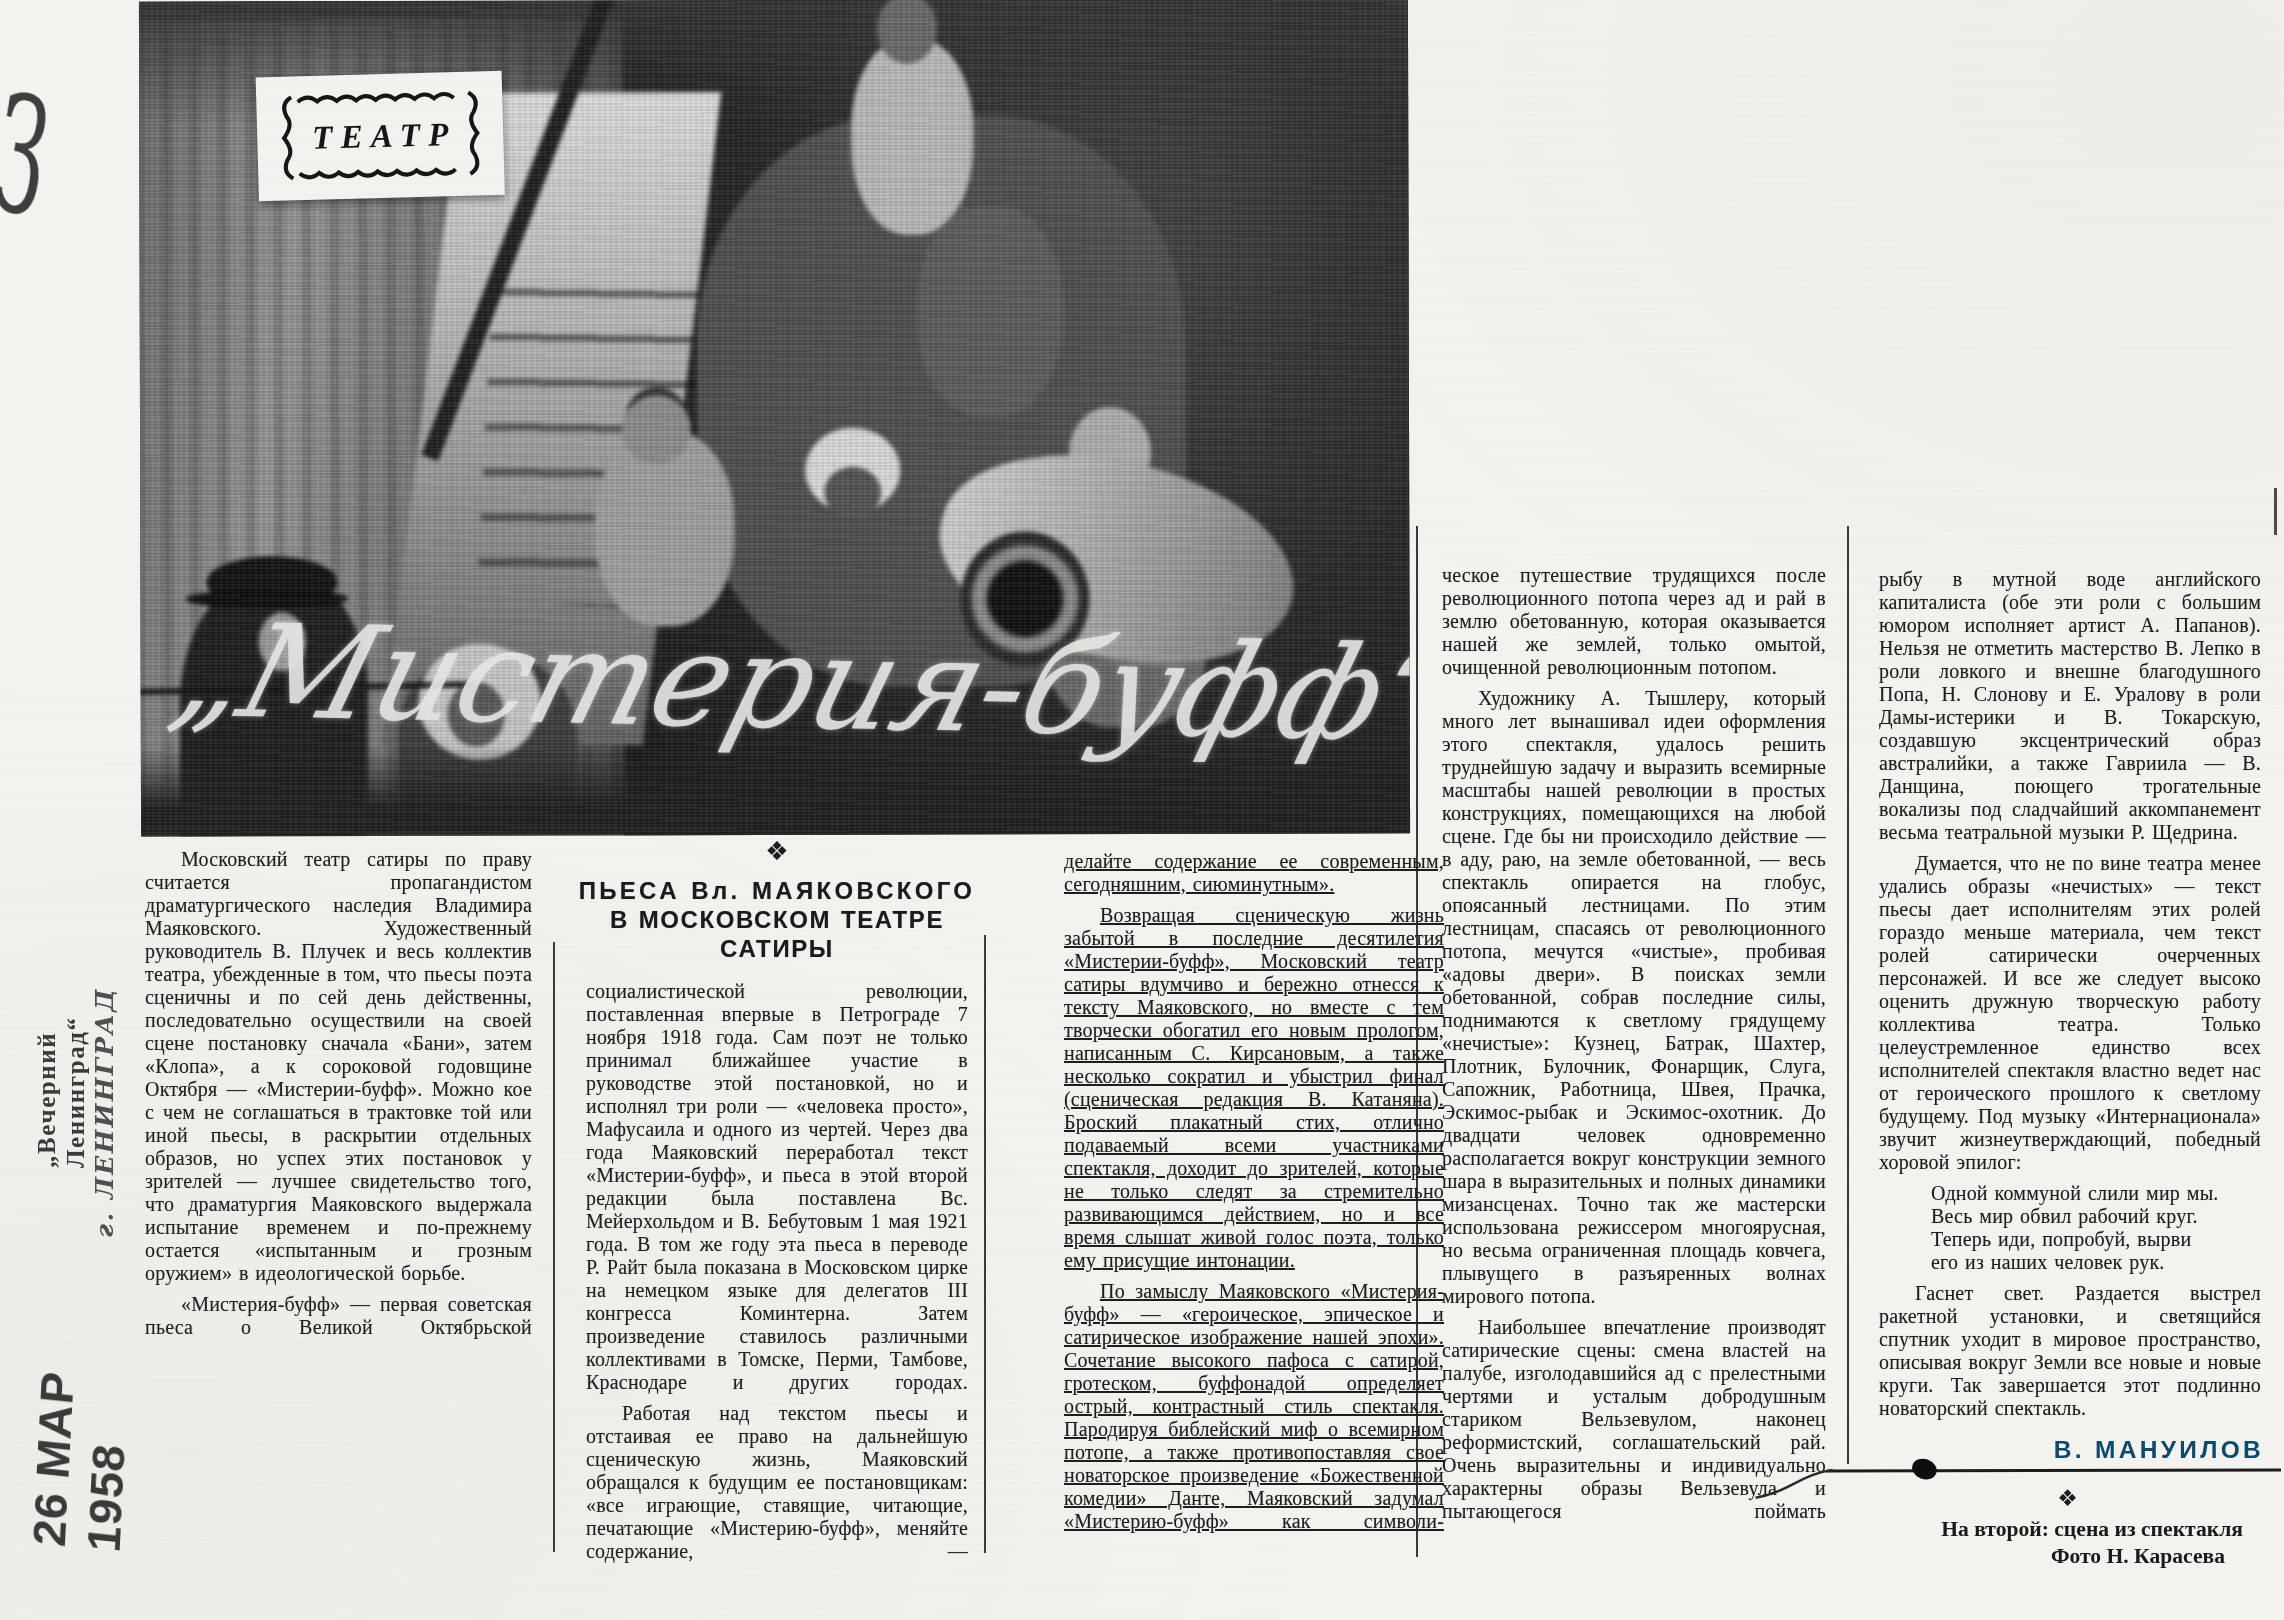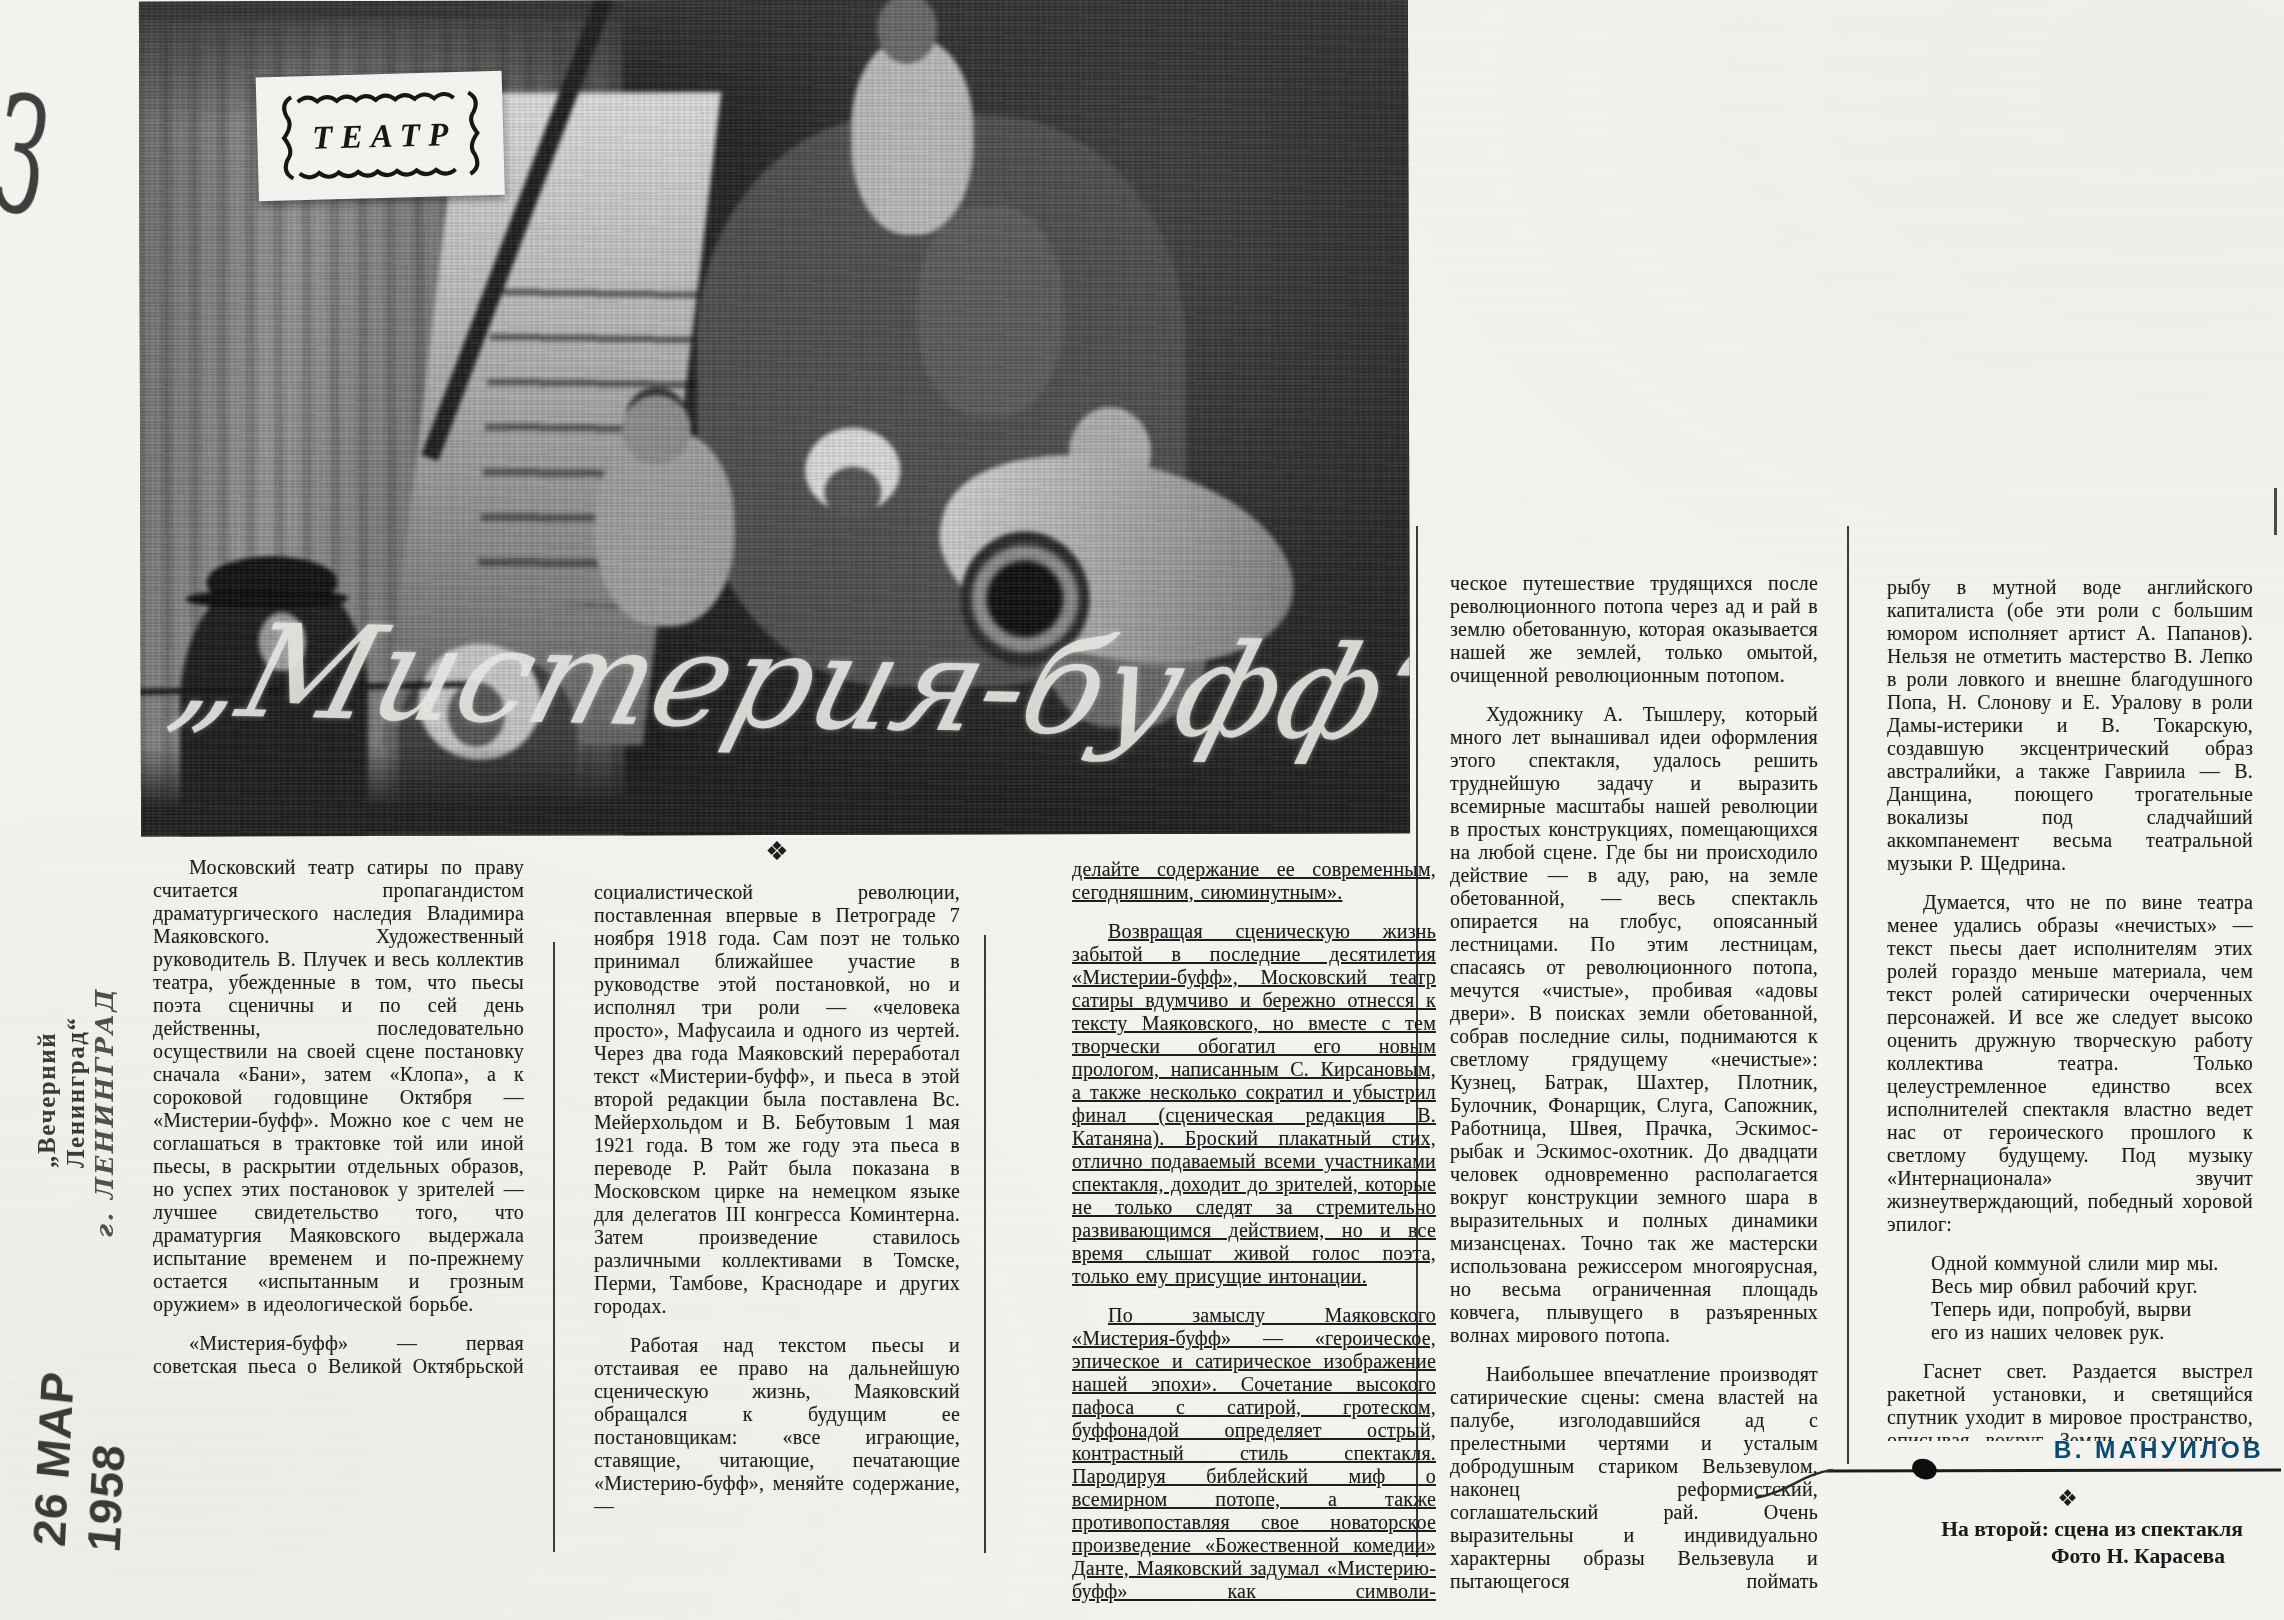--- a/index.html
+++ b/index.html
@@ -75,21 +75,21 @@
   .stamp-np{left:33px;top:1168px;width:284px;font-family:"Liberation Serif",serif;font-weight:bold;
       font-size:25px;line-height:28.6px;color:#2a2a2a;letter-spacing:1.6px;filter:blur(0.6px);opacity:.92;}
   .stamp-city{left:90px;top:1238px;width:302px;font-family:"DejaVu Serif",serif;font-style:italic;
       font-weight:bold;font-size:25px;color:#333;letter-spacing:2.4px;filter:blur(0.7px);opacity:.85;}
   .stamp-date{left:21px;top:1543px;width:287px;font-family:"Liberation Sans",sans-serif;font-weight:bold;
       font-size:47px;color:#232323;letter-spacing:0.8px;filter:blur(0.7px);opacity:.9;
       transform:rotate(-87deg) skewX(-3deg);}
   
   .col{position:absolute;font-size:20px;line-height:23px;text-align:justify;
       letter-spacing:0.2px;word-spacing:1.6px;text-shadow:0 0 0.8px rgba(25,25,25,.35);}
-  .par{margin:16px;text-indent:36px;}
+  .par{margin:8px;text-indent:36px;}
   .par.nind{text-indent:0;}
   .par.cont{text-align-last:justify;}
   .col1{left:137px;top:840px;width:403px;}
   .col2{left:578px;top:837px;width:398px;}
   .col3{left:1056px;top:842px;width:396px;text-decoration:underline;}
   .col4{left:1434px;top:556px;width:400px;}
   .col5{left:1871px;top:560px;width:398px;height:881px;overflow:hidden;}
   .orn{text-align:center;font-family:"DejaVu Sans",sans-serif;font-size:26px;color:#1c1c1c;line-height:28px;}
   .headline{font-family:"Liberation Sans",sans-serif;font-weight:bold;text-align:center;color:#1a1a1a;}
   .headline .h1{font-size:24px;letter-spacing:3.3px;margin-top:11.4px;line-height:29px;}
@@ -179,20 +179,24 @@
   <div class="rule-v rv3"></div>
   <div class="rule-v rv4"></div>
 
   <div class="col col1">
     <p class="par">Московский театр сатиры по праву считается пропагандистом драматургического наследия Владимира Маяковского. Художественный руководитель В. Плучек и весь коллектив театра, убежденные в том, что пьесы поэта сценичны и по сей день действенны, последовательно осуществили на своей сцене постановку сначала «Бани», затем «Клопа», а к сороковой годовщине Октября — «Мистерии-буфф». Можно кое с чем не соглашаться в трактовке той или иной пьесы, в раскрытии отдельных образов, но успех этих постановок у зрителей — лучшее свидетельство того, что драматургия Маяковского выдержала испытание временем и по-прежнему остается «испытанным и грозным оружием» в идеологической борьбе.</p>
     <p class="par cont">«Мистерия-буфф» — первая советская пьеса о Великой Октябрьской</p>
   </div>
 
   <div class="col col2">
     <div class="orn">❖</div>
+    <div class="headline">
+      <div class="h1">ПЬЕСА Вл. МАЯКОВСКОГО</div>
+      <div class="h2">В МОСКОВСКОМ ТЕАТРЕ САТИРЫ</div>
+    </div>
     <p class="par nind cont body-start">социалистической революции, поставленная впервые в Петрограде 7 ноября 1918 года. Сам поэт не только принимал ближайшее участие в руководстве этой постановкой, но и исполнял три роли — «человека просто», Мафусаила и одного из чертей. Через два года Маяковский переработал текст «Мистерии-буфф», и пьеса в этой второй редакции была поставлена Вс. Мейерхольдом и В. Бебутовым 1 мая 1921 года. В том же году эта пьеса в переводе Р. Райт была показана в Московском цирке на немецком языке для делегатов III конгресса Коминтерна. Затем произведение ставилось различными коллективами в Томске, Перми, Тамбове, Краснодаре и других городах.</p>
     <p class="par cont">Работая над текстом пьесы и отстаивая ее право на дальнейшую сценическую жизнь, Маяковский обращался к будущим ее постановщикам: «все играющие, ставящие, читающие, печатающие «Мистерию-буфф», меняйте содержание, —</p>
   </div>
 
   <div class="col col3">
     <p class="par nind">делайте содержание ее современным, сегодняшним, сиюминутным».</p>
     <p class="par">Возвращая сценическую жизнь забытой в последние десятилетия «Мистерии-буфф», Московский театр сатиры вдумчиво и бережно отнесся к тексту Маяковского, но вместе с тем творчески обогатил его новым прологом, написанным С. Кирсановым, а также несколько сократил и убыстрил финал (сценическая редакция В. Катаняна). Броский плакатный стих, отлично подаваемый всеми участниками спектакля, доходит до зрителей, которые не только следят за стремительно развивающимся действием, но и все время слышат живой голос поэта, только ему присущие интонации.</p>
     <p class="par cont">По замыслу Маяковского «Мистерия-буфф» — «героическое, эпическое и сатирическое изображение нашей эпохи». Сочетание высокого пафоса с сатирой, гротеском, буффонадой определяет острый, контрастный стиль спектакля. Пародируя библейский миф о всемирном потопе, а также противопоставляя свое новаторское произведение «Божественной комедии» Данте, Маяковский задумал «Мистерию-буфф» как символи-</p>
   </div>
 

